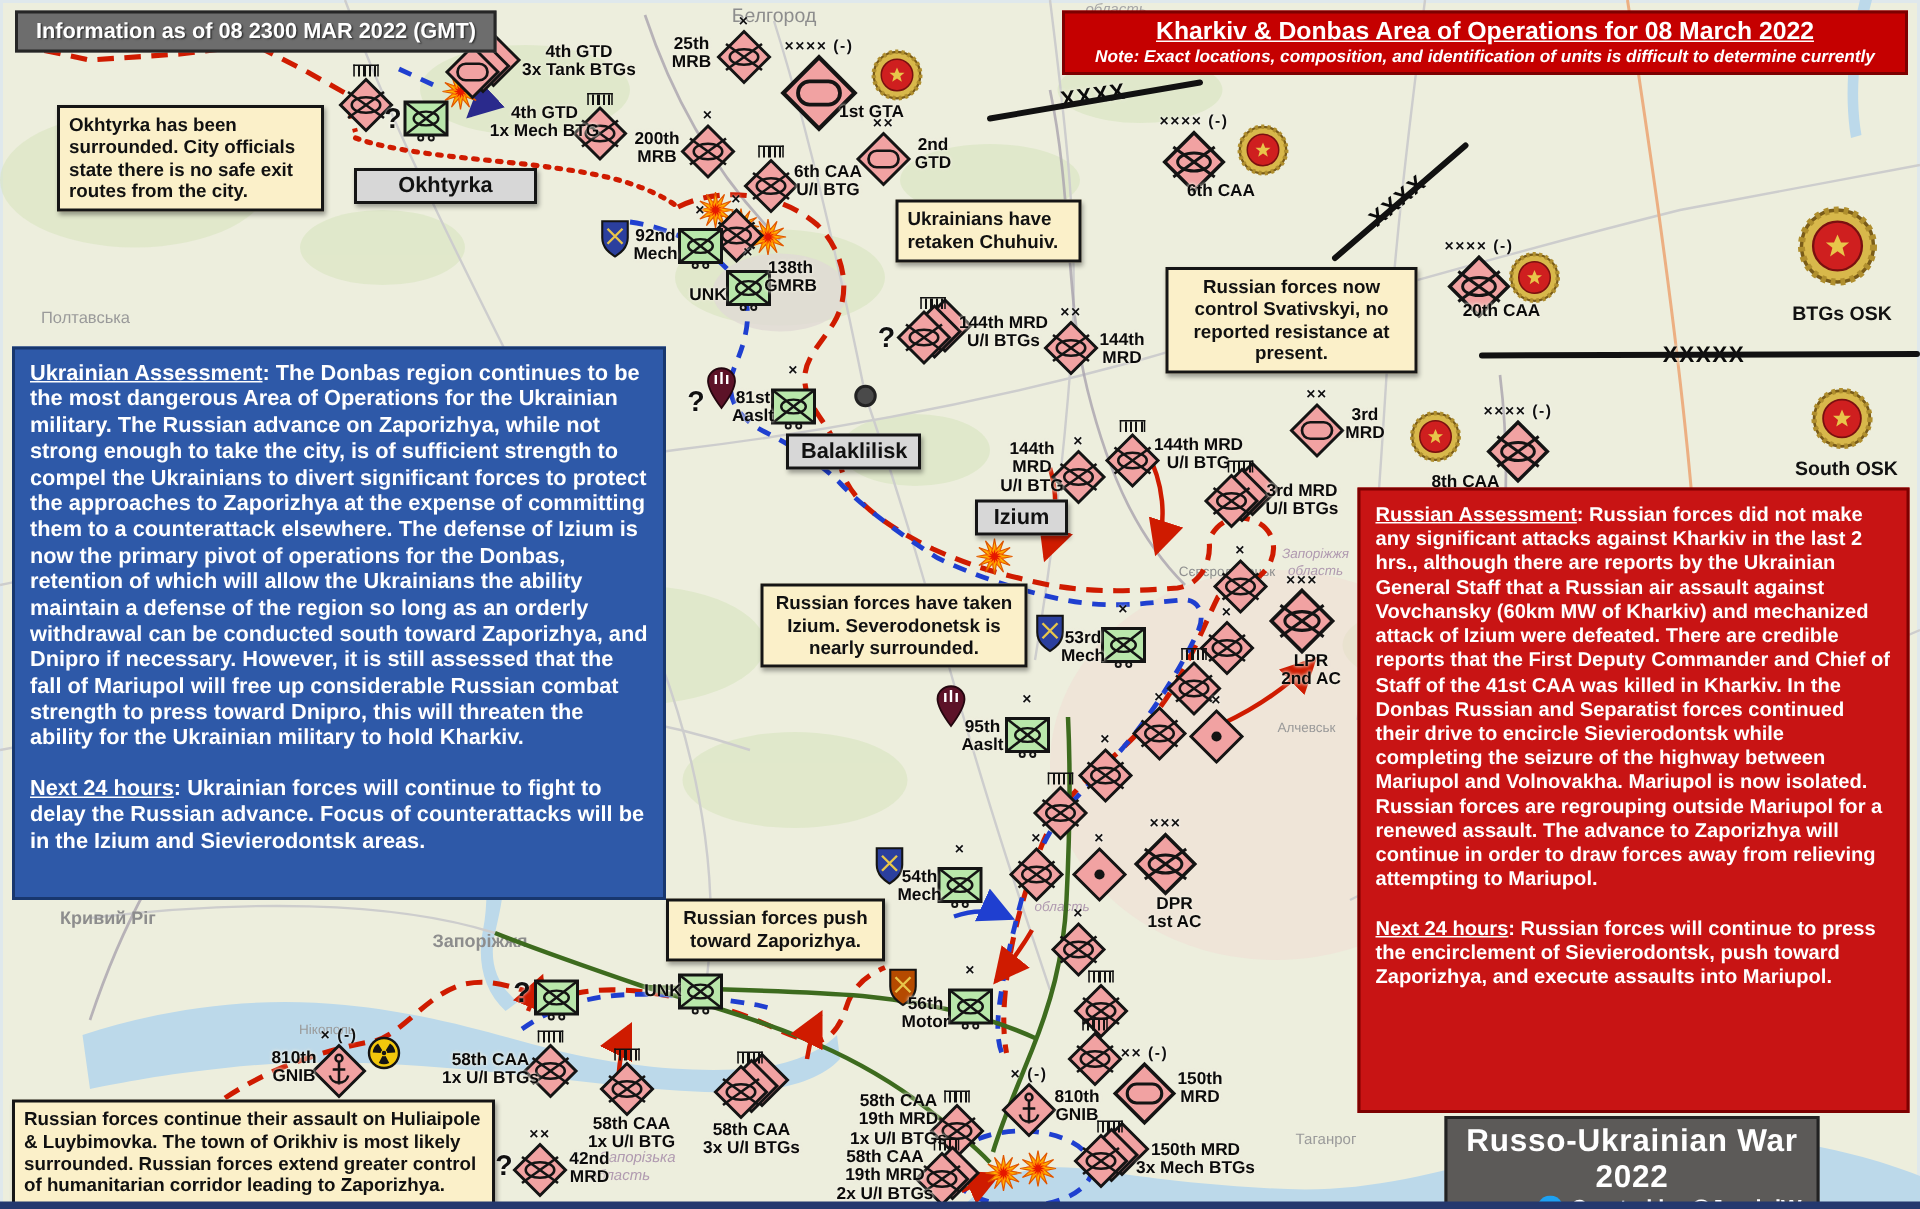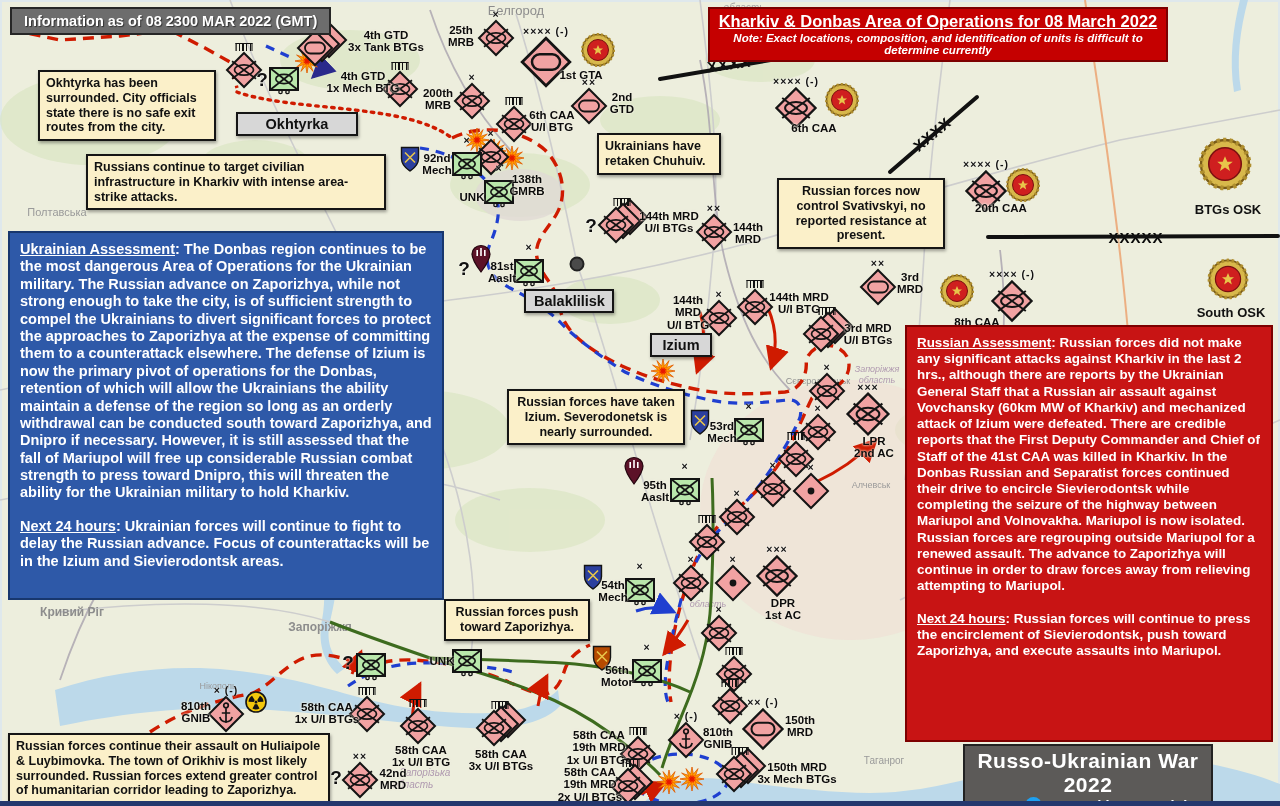--- a/index.html
+++ b/index.html
@@ -29,21 +29,21 @@
   .toponym{position:absolute;transform:translate(-50%,-50%);white-space:nowrap;}
   .flabel{position:absolute;transform:translate(-50%,-50%);font-weight:bold;font-size:13px;color:#111;z-index:40;white-space:nowrap;}
   .bnd{position:absolute;font-weight:bold;font-size:15px;letter-spacing:1px;color:#0a0a0a;z-index:26;white-space:nowrap;
     text-shadow:0 0 3px #edeedd,0 0 3px #edeedd;}
   .callout{position:absolute;background:var(--callout-yellow,#fbf0c9);border:2px solid #151515;padding:4px 6px;
     font-weight:bold;font-size:12.5px;line-height:1.18;color:#111;z-index:50;box-shadow:1px 2px 3px rgba(0,0,0,.35);box-sizing:border-box;}
   .citybox{position:absolute;background:#d7d7d7;border:2px solid #151515;padding:2px 8px;font-weight:bold;font-size:14.5px;
     color:#111;text-align:center;z-index:50;box-shadow:1px 2px 3px rgba(0,0,0,.35);box-sizing:border-box;}
   .info{position:absolute;left:10px;top:7px;background:#6d6d6d;border:2px solid #262626;color:#fff;font-weight:bold;
     font-size:14.5px;padding:4px 12px;z-index:60;text-shadow:1px 1px 1px #333;}
-  .titlebar{position:absolute;left:708px;top:7px;width:460px;background:var(--title-red,#c50000);border:2px solid #7d0000;
+  .titlebar{position:absolute;left:708px;top:7px;width:564px;background:var(--title-red,#c50000);border:2px solid #7d0000;
     color:#fff;text-align:center;padding:3px 4px 4px;z-index:60;box-sizing:border-box;}
   .titlebar .t{font-size:16.5px;font-weight:bold;text-decoration:underline;}
   .titlebar .n{font-size:11.5px;font-style:italic;font-weight:bold;margin-top:1px;}
   .assess{position:absolute;color:#fff;font-weight:bold;z-index:55;padding:8px 10px;box-sizing:border-box;}
   .assess .hd{text-decoration:underline;}
   .assess p{margin:0;}
   .assess p + p{margin-top:16px;}
   .ua-box{left:8px;top:231px;width:436px;height:369px;background:var(--assessment-blue,#2e59a8);border:2px solid #18376e;
     font-size:14.5px;line-height:1.2;}
   .ru-box{left:905px;top:325px;width:368px;height:417px;background:var(--assessment-red,#c81414);border:2px solid #7d0000;
@@ -999,21 +999,20 @@
         </svg>
       </div>
       <div class="flabel" style="left: 1228px; top: 209px;">BTGs OSK</div>
       <div class="flabel" style="left: 1231px; top: 312px;">South OSK</div>
     </div>
   <div id="callouts">
       <div class="citybox" style="left: 236px; top: 112px; width: 122px;">Okhtyrka</div>
       <div class="citybox" style="left: 524px; top: 289px; width: 90px;">Balaklilisk</div>
       <div class="citybox" style="left: 650px; top: 333px; width: 62px;">Izium</div>
       <div class="callout" style="left: 38px; top: 70px; width: 178px; text-align: left;">Okhtyrka has been surrounded. City officials state there is no safe exit routes from the city.</div>
-      <div class="callout" style="left: 86px; top: 154px; width: 300px; text-align: left;">Russians continue to target civilian infrastructure in Kharkiv with intense area-strike attacks.</div>
       <div class="callout" style="left: 597px; top: 133px; width: 124px; text-align: left;">Ukrainians have retaken Chuhuiv.</div>
       <div class="callout" style="left: 777px; top: 178px; width: 168px; text-align: center;">Russian forces now control Svativskyi, no reported resistance at present.</div>
       <div class="callout" style="left: 444px; top: 599px; width: 146px; text-align: center;">Russian forces push toward Zaporizhya.</div>
       <div class="callout" style="left: 507px; top: 389px; width: 178px; text-align: center;">Russian forces have taken Izium. Severodonetsk is nearly surrounded.</div>
       <div class="callout" style="left: 8px; top: 733px; width: 322px; text-align: left;">Russian forces continue their assault on Huliaipole &amp; Luybimovka. The town of Orikhiv is most likely surrounded. Russian forces extend greater control of humanitarian corridor leading to Zaporizhya.</div>
     </div>
 
   <div class="info">Information as of 08 2300 MAR 2022 (GMT)</div>
 
   <div class="titlebar">

